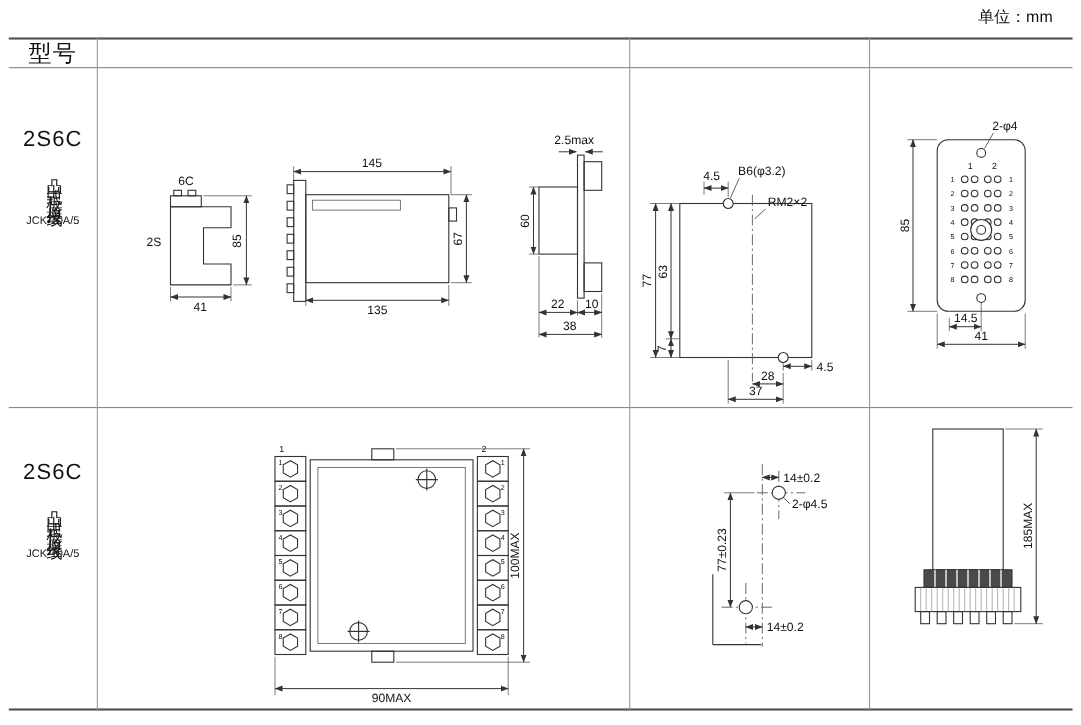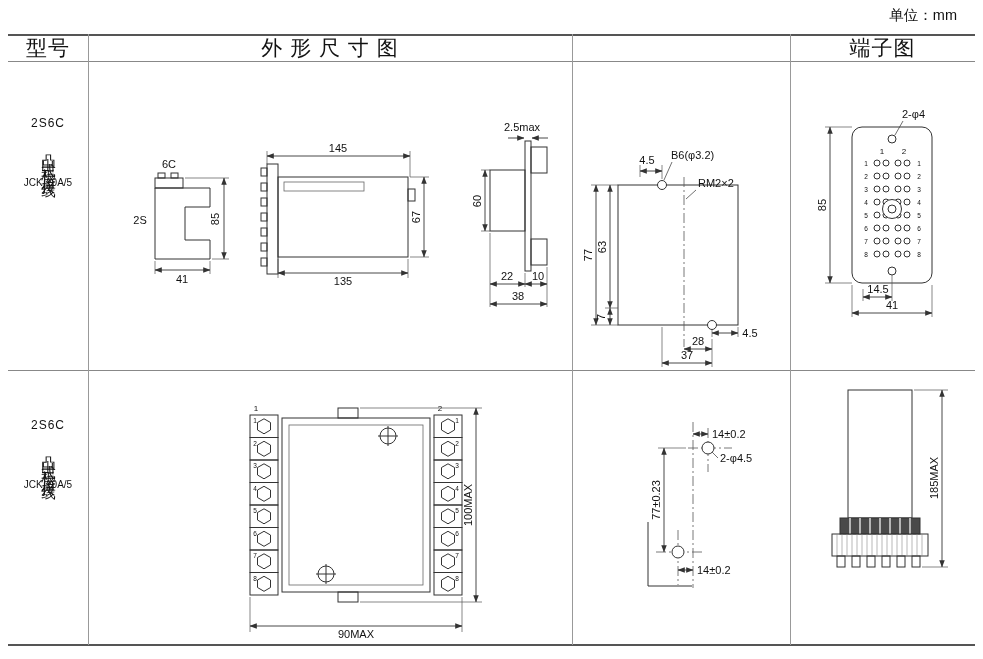--- a/index.html
+++ b/index.html
@@ -4,23 +4,23 @@
 <style>
 *{margin:0;padding:0;box-sizing:border-box;}
 body{background:#fff;font-family:"Liberation Sans","DejaVu Sans",sans-serif;color:#111;}
 .page{position:relative;width:983px;height:659px;background:#fff;overflow:hidden;padding-left:38px;}
 .unit{position:absolute;top:6px;right:26px;font-size:14.5px;}
 .hl{position:absolute;background:#555;}
 .vl{position:absolute;background:#999;width:1px;}
 .cell{position:absolute;display:flex;align-items:center;justify-content:center;}
 .hdr{font-size:21px;letter-spacing:1px;}
 .modelcell{flex-direction:column;justify-content:flex-start;}
-.mname{font-size:12px;letter-spacing:1px;text-align:right;}
+.mname{font-size:20px;letter-spacing:1px;text-align:right;}
 .mdesc{writing-mode:vertical-rl;text-orientation:upright;font-size:14.5px;letter-spacing:5px;margin-top:12px;}
-.mcode{font-size:10px;}
+.mcode{font-size:10px;margin-top:10px;}
 svg{display:block;}
 svg text{font-family:"Liberation Sans","DejaVu Sans",sans-serif;font-size:11px;fill:#111;}
 .tn{font-size:6.5px;}
 .tn2{font-size:8px;}
 .ln{fill:none;stroke:#333;stroke-width:1;}
 .lnw{fill:#fff;stroke:#333;stroke-width:1;}
 .thin2{fill:none;stroke:#666;stroke-width:0.8;}
 .ext{stroke:#555;stroke-width:0.7;}
 .dim{stroke:#333;stroke-width:0.9;marker-start:url(#arw);marker-end:url(#arw);}
 .dimE{stroke:#333;stroke-width:0.9;marker-end:url(#arw);}
@@ -48,26 +48,20 @@
   <div class="hl" style="left:8px;top:34px;width:967px;height:2px;"></div>
   <div class="hl" style="left:8px;top:61px;width:967px;height:1px;background:#888;"></div>
   <div class="hl" style="left:8px;top:370px;width:967px;height:1px;background:#888;"></div>
   <div class="hl" style="left:8px;top:644px;width:967px;height:2px;"></div>
   <div class="vl" style="left:88px;top:34px;height:611px;"></div>
   <div class="vl" style="left:572px;top:34px;height:611px;"></div>
   <div class="vl" style="left:790px;top:34px;height:611px;"></div>
 
   <div class="cell hdr" style="left:8px;top:35px;width:80px;height:26px;">
       <span>型号</span>
-    </div>
-  <div class="cell hdr" style="left:88px;top:35px;width:484px;height:26px;">
-      <span>外 形 尺 寸 图</span>
-    </div>
-  <div class="cell hdr" style="left:790px;top:35px;width:185px;height:26px;">
-      <span>端子图</span>
     </div>
 
   <div class="cell modelcell" style="left:8px;top:61px;width:80px;height:308px;padding-top:55px;">
     <div class="mname">2S6C</div>
     <div class="mdesc">凸出式板后接线</div>
     <div class="mcode">JCK-10A/5</div>
   </div>
 
   <div class="cell" style="left:88px;top:61px;width:484px;height:308px;">
     <svg width="484" height="308" viewBox="0 0 484 308">

